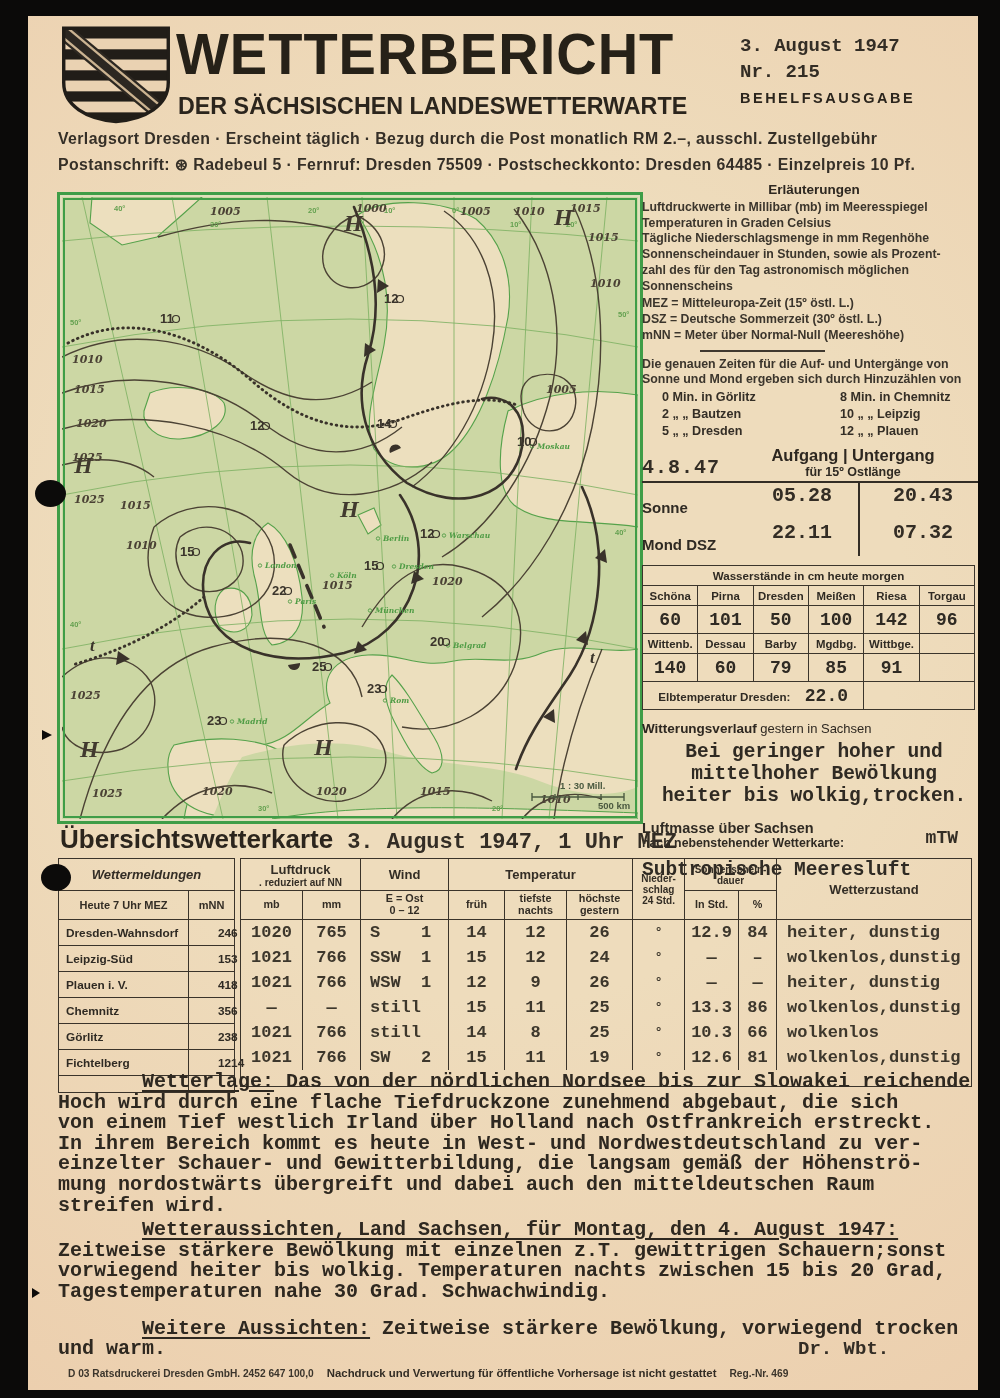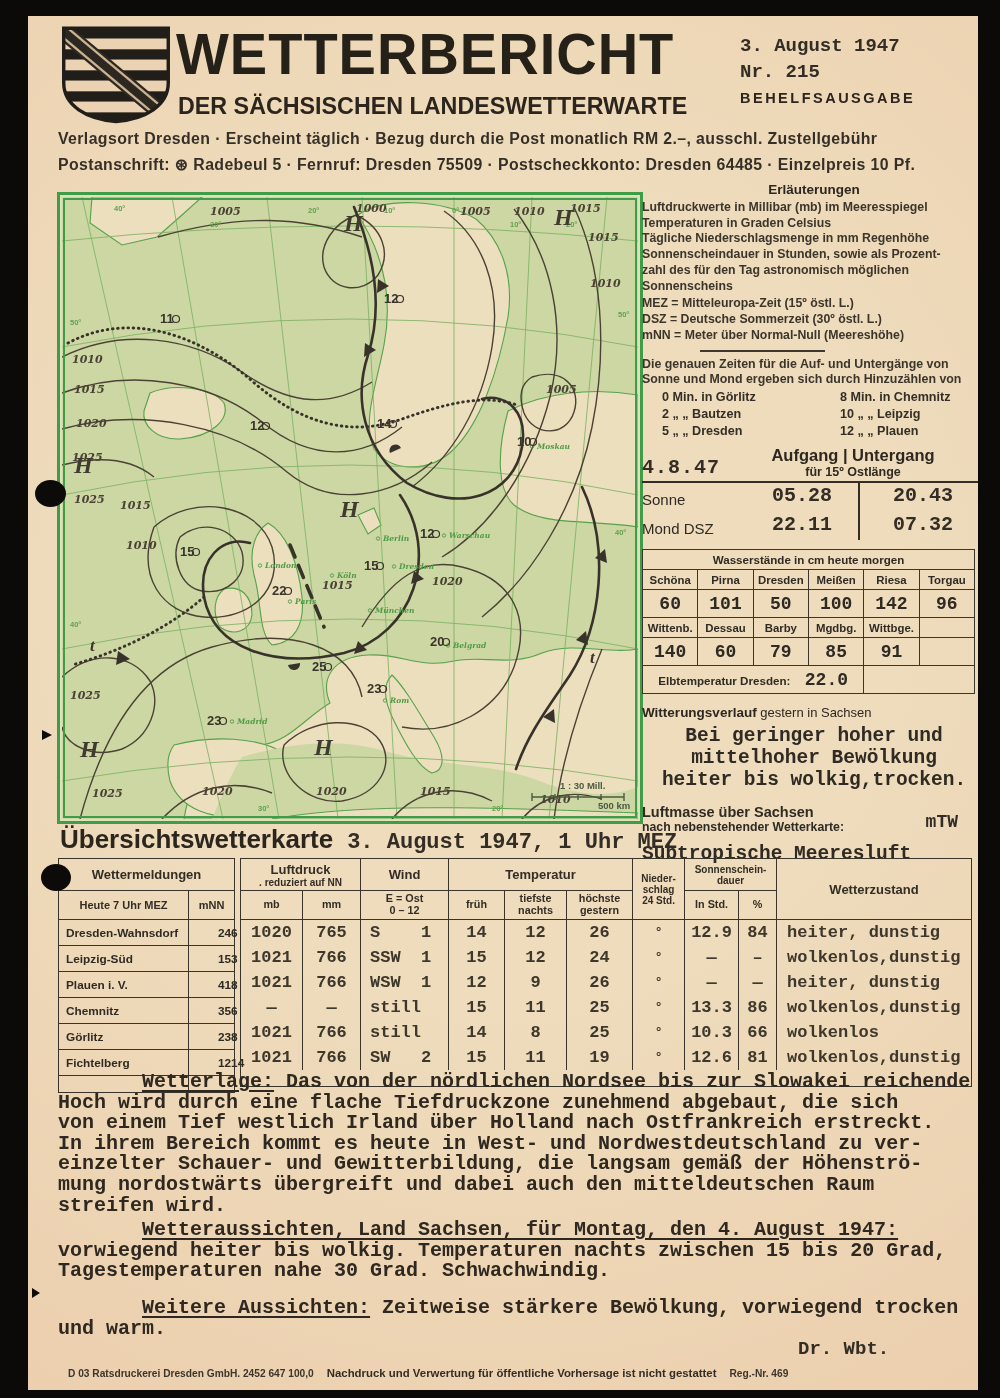--- a/index.html
+++ b/index.html
@@ -53,21 +53,21 @@
   .erl-hr{width:125px;border:0;border-top:2px solid #3f382e;margin:6px auto 5px 58px;}
   .erl-note{font-size:12.4px;font-weight:600;line-height:1.28;color:#3b352c;}
   .offsets{display:grid;grid-template-columns:178px 1fr;font-size:12.6px;font-weight:700;
     line-height:1.32;padding-left:20px;margin-top:1px;color:#342e26;}
   .sun-head{display:flex;align-items:flex-end;margin-top:7px;}
   .sun-date{font-size:20px;letter-spacing:1px;}
   .sun-right{flex:1;text-align:center;}
   .sun-updown{font-weight:800;font-size:16.5px;color:#2d2720;}
   .sun-sub{font-size:12.5px;font-weight:700;}
   .sun-body{border-top:2px solid #332d25;display:grid;grid-template-columns:104px 112px 128px;margin-top:2px;}
-  .sun-lab{font-size:15px;font-weight:400;line-height:1.5;padding-top:6px;}
+  .sun-lab{font-size:15px;font-weight:700;line-height:1.5;padding-top:6px;margin-top:8px;}
   .sun-t{font-size:20px;line-height:1.3;text-align:center;}
   .sun-t.right{border-left:2px solid #332d25;}
   #water{margin-top:9px;border-collapse:collapse;width:333px;table-layout:fixed;}
   #water th,#water td{border:1.4px solid #3b352c;text-align:center;padding:0;}
   #water .cap{font-size:11.6px;font-weight:700;height:19px;}
   #water .wh{font-size:11.4px;font-weight:700;height:19px;}
   #water .wv{font-size:18px;height:27px;font-family:"Liberation Mono","DejaVu Sans Mono",monospace;font-weight:700;}
   #water .elb-l{font-size:11.6px;font-weight:700;}
   #water .elb{height:27px;}
   #water .elb-v{font-size:18px;font-family:"Liberation Mono","DejaVu Sans Mono",monospace;font-weight:700;margin-left:10px;}
@@ -82,21 +82,21 @@
   .luft-name{margin-top:9px;font-size:19.5px;font-family:"Liberation Mono","DejaVu Sans Mono",monospace;font-weight:700;color:#2f2a23;}
 
   
   #uebers{left:32px;top:808px;white-space:nowrap;}
   #uebers .t1{font-size:26px;font-weight:800;color:#2b251d;}
   #uebers .t2{font-size:22px;margin-left:14px;}
   #sttables{left:30px;top:842px;width:912px;display:flex;gap:5px;align-items:flex-start;}
   table.st{border-collapse:collapse;table-layout:fixed;border:1.6px solid #3a332a;}
   table.st th{font-weight:700;color:#332d25;}
   #st-left{width:176px;}
-  #st-left th.g1{font-size:13px;height:29px;border-bottom:1.3px solid #3a332a;}
+  #st-left th.g1{font-size:13px;height:29px;border-bottom:1.3px solid #3a332a;font-style:italic;}
   #st-left th.g2{font-size:11px;height:26px;border-bottom:1.3px solid #3a332a;}
   #st-left th.g2.mnn,#st-left td.smnn{border-left:1.2px solid #3a332a;}
   #st-left td{height:23px;border-bottom:1.2px solid #3a332a;}
   #st-left td.sname{font-size:11.8px;font-weight:600;padding-left:7px;text-align:left;}
   #st-left td.smnn{font-size:11.8px;font-weight:700;text-align:center;padding-left:29px;}
   #st-left tr.empty td{height:14px;border-bottom:none;}
   #st-right{width:731px;}
   #st-right th{border-left:1.2px solid #3a332a;border-bottom:1.3px solid #3a332a;}
   #st-right th:first-child{border-left:none;}
   #st-right .r1 th{height:29px;font-size:13px;}
@@ -643,21 +643,21 @@
     </table>
   </div>
 
   <div id="texts" class="abs">
     <div class="twblock" id="p1">
       <div class="ind"><span class="u">Wetterlage:</span><span> Das von der nördlichen Nordsee bis zur Slowakei reichende</span></div>
       <div id="wl-rest"><div>Hoch wird durch eine flache Tiefdruckzone zunehmend abgebaut, die sich</div><div>von einem Tief westlich Irland über Holland nach Ostfrankreich erstreckt.</div><div>In ihrem Bereich kommt es heute in West- und Nordwestdeutschland zu ver-</div><div>einzelter Schauer- und Gewitterbildung, die langsam gemäß der Höhenströ-</div><div>mung nordostwärts übergreift und dabei auch den mitteldeutschen Raum</div><div>streifen wird.</div></div>
     </div>
     <div class="twblock" id="p2">
       <div class="ind"><span class="u">Wetteraussichten, Land Sachsen, für Montag, den 4. August 1947:</span></div>
-      <div id="wa-lines"><div>vorwiegend heiter bis wolkig. Temperaturen nachts zwischen 15 bis 20 Grad,</div><div>Tagestemperaturen nahe 30 Grad. Schwachwindig.</div></div>
+      <div id="wa-lines"><div>Zeitweise stärkere Bewölkung mit einzelnen z.T. gewittrigen Schauern;sonst</div><div>vorwiegend heiter bis wolkig. Temperaturen nachts zwischen 15 bis 20 Grad,</div><div>Tagestemperaturen nahe 30 Grad. Schwachwindig.</div></div>
     </div>
     <div class="twblock" id="p3">
       <div class="ind"><span class="u">Weitere Aussichten:</span><span> Zeitweise stärkere Bewölkung, vorwiegend trocken</span></div>
       <div id="ww-lines"><div>und warm.</div></div>
     </div>
   </div>
   <div id="sig" class="abs tw">Dr. Wbt.</div>
 
   <div id="footer" class="abs">
     <span class="f-imprint">D 03 Ratsdruckerei Dresden GmbH. 2452 647 100,0</span>

